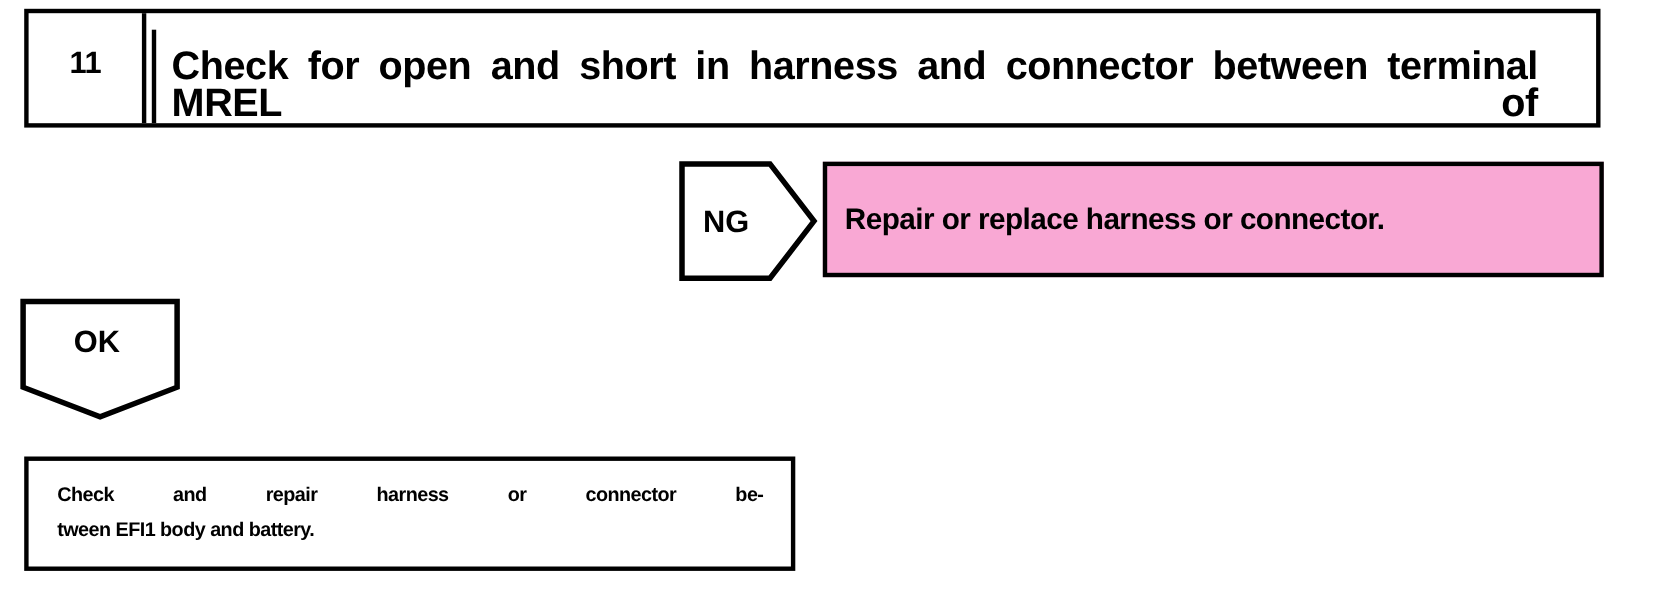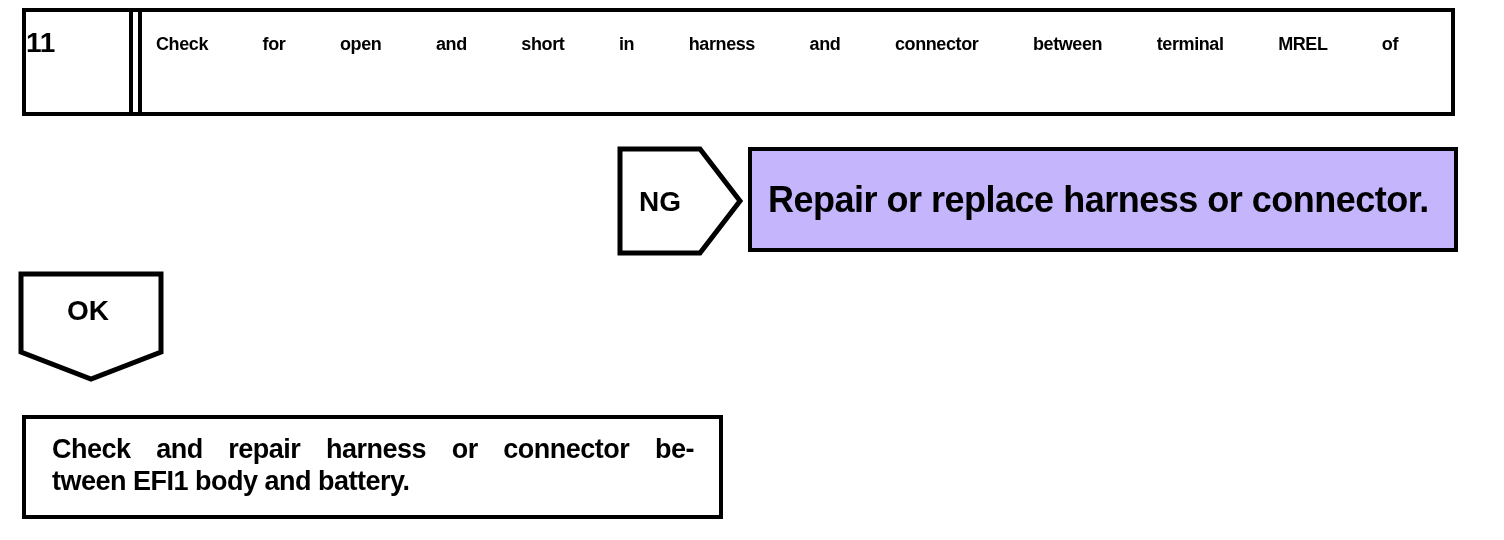--- a/index.html
+++ b/index.html
@@ -21,34 +21,35 @@
     width: 1433px; height: 108px;
     border: 4px solid #000;
     box-sizing: border-box;
     display: flex;
     background: #fff;
   }
   .step-num {
     width: 107px;
     border-right: 4px solid #000;
     box-sizing: border-box;
-    text-align: left;
-    padding-top: 15px;
+    text-align: center;
+    padding-top: 29px;
     font-size: 28px;
     letter-spacing: -0.4px;
   }
   .step-gap { width: 5px; }
   .step-text {
     border-left: 4px solid #000;
     box-sizing: border-box;
     flex: 1;
     padding: 16px 14px 0 14px;
-    font-size: 18px;
+    font-size: 36px;
     line-height: 33px;
     letter-spacing: -0.4px;
+    margin-top: 15px;
   }
   .jline-top {
     width: 1242px;
     text-align: justify;
     text-align-last: justify;
   }
 
   
   .ng-shape {
     position: absolute;
@@ -64,40 +65,40 @@
   
   .repair-box {
     position: absolute;
     left: 748px; top: 147px;
     width: 710px; height: 105px;
     border: 4px solid #000;
     box-sizing: border-box;
     display: flex;
     align-items: center;
     padding-left: 16px;
-    font-size: 36px;
+    font-size: 27px;
     letter-spacing: -0.5px;
-    background: #c4b5fd;
+    background: #f9a8d4;
   }
 
   
   .ok-shape {
     position: absolute;
     left: 18px; top: 271px;
   }
 
   
   .result-box {
     position: absolute;
     left: 22px; top: 415px;
     width: 701px; height: 104px;
     border: 4px solid #000;
     box-sizing: border-box;
     padding: 14px 0 0 26px;
-    font-size: 27px;
+    font-size: 18px;
     line-height: 32px;
     letter-spacing: -0.5px;
     background: #fff;
   }
   .jline-bottom {
     width: 642px;
     text-align: justify;
     text-align-last: justify;
   }
 </style>

